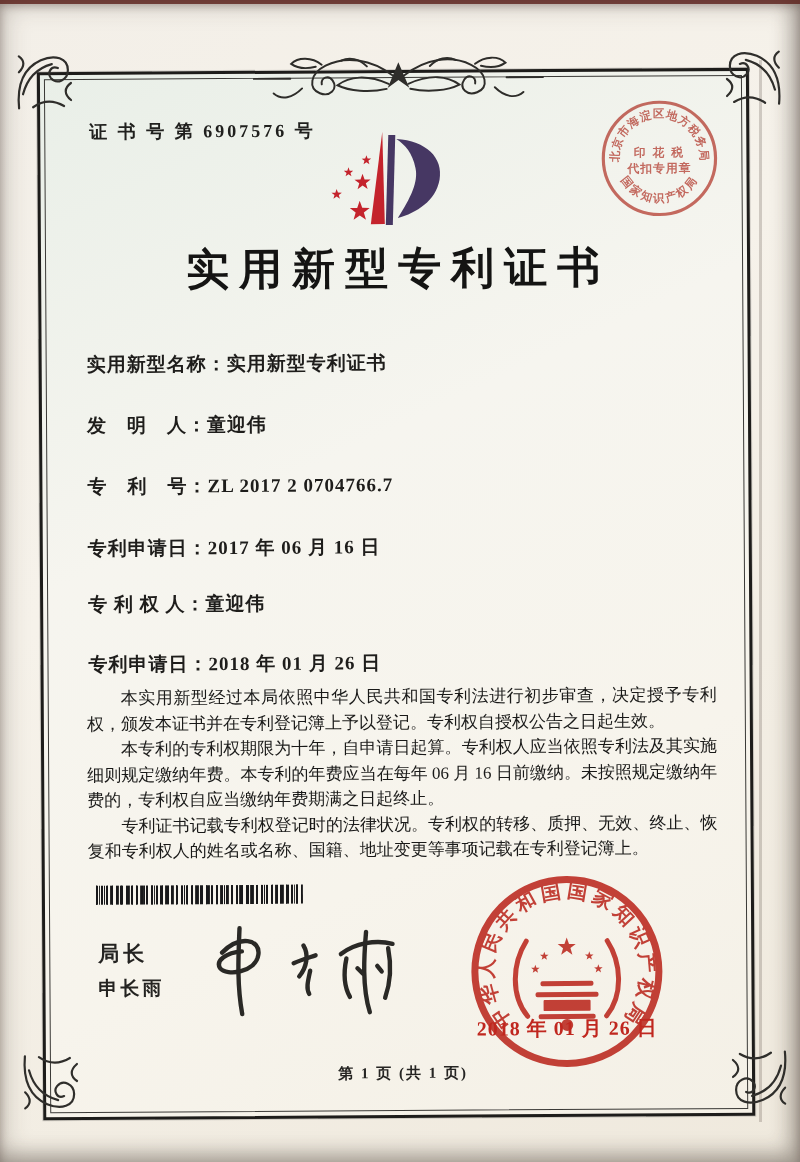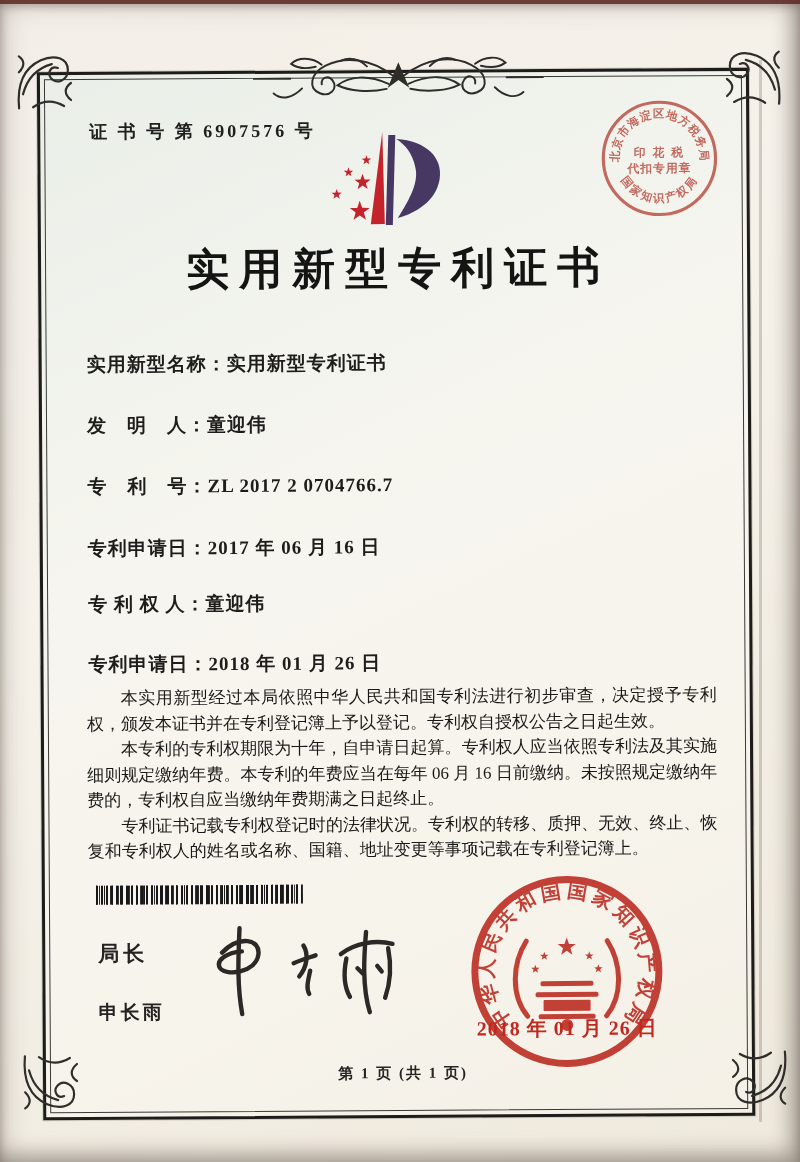--- a/index.html
+++ b/index.html
@@ -47,21 +47,21 @@
   }
   .body-text p{margin:0;text-indent:2em;}
   .barcode{
     left:94px;top:884px;width:207px;height:19px;
     background-image:
       repeating-linear-gradient(90deg,#18181a 0 2px,transparent 2px 5px),
       repeating-linear-gradient(90deg,#18181a 0 1px,transparent 1px 8px),
       repeating-linear-gradient(90deg,rgba(20,20,20,.85) 0 1px,transparent 1px 3px,rgba(20,20,20,.9) 3px 4px,transparent 4px 11px);
   }
   .director-title{left:96px;top:938px;font-size:21px;font-weight:bold;color:#242321;letter-spacing:4px;}
-  .director-name{left:96px;top:974px;font-size:19px;font-weight:bold;color:#242321;letter-spacing:3px;margin-top:24px;}
+  .director-name{left:96px;top:974px;font-size:19px;font-weight:bold;color:#242321;letter-spacing:3px;}
   .sig-svg{left:200px;top:918px;}
   .seal-wrap{left:462px;top:870px;width:205px;height:205px;}
   .seal-svg{position:absolute;inset:0;mix-blend-mode:multiply;opacity:.93;}
   .seal-date{
     position:absolute;left:0;right:0;top:146px;text-align:center;
     font-size:20px;font-weight:bold;color:#c0271f;letter-spacing:1px;
   }
   .footer{
     left:0;right:0;top:1064px;text-align:center;
     font-size:15px;color:#262523;letter-spacing:2px;font-weight:bold;

